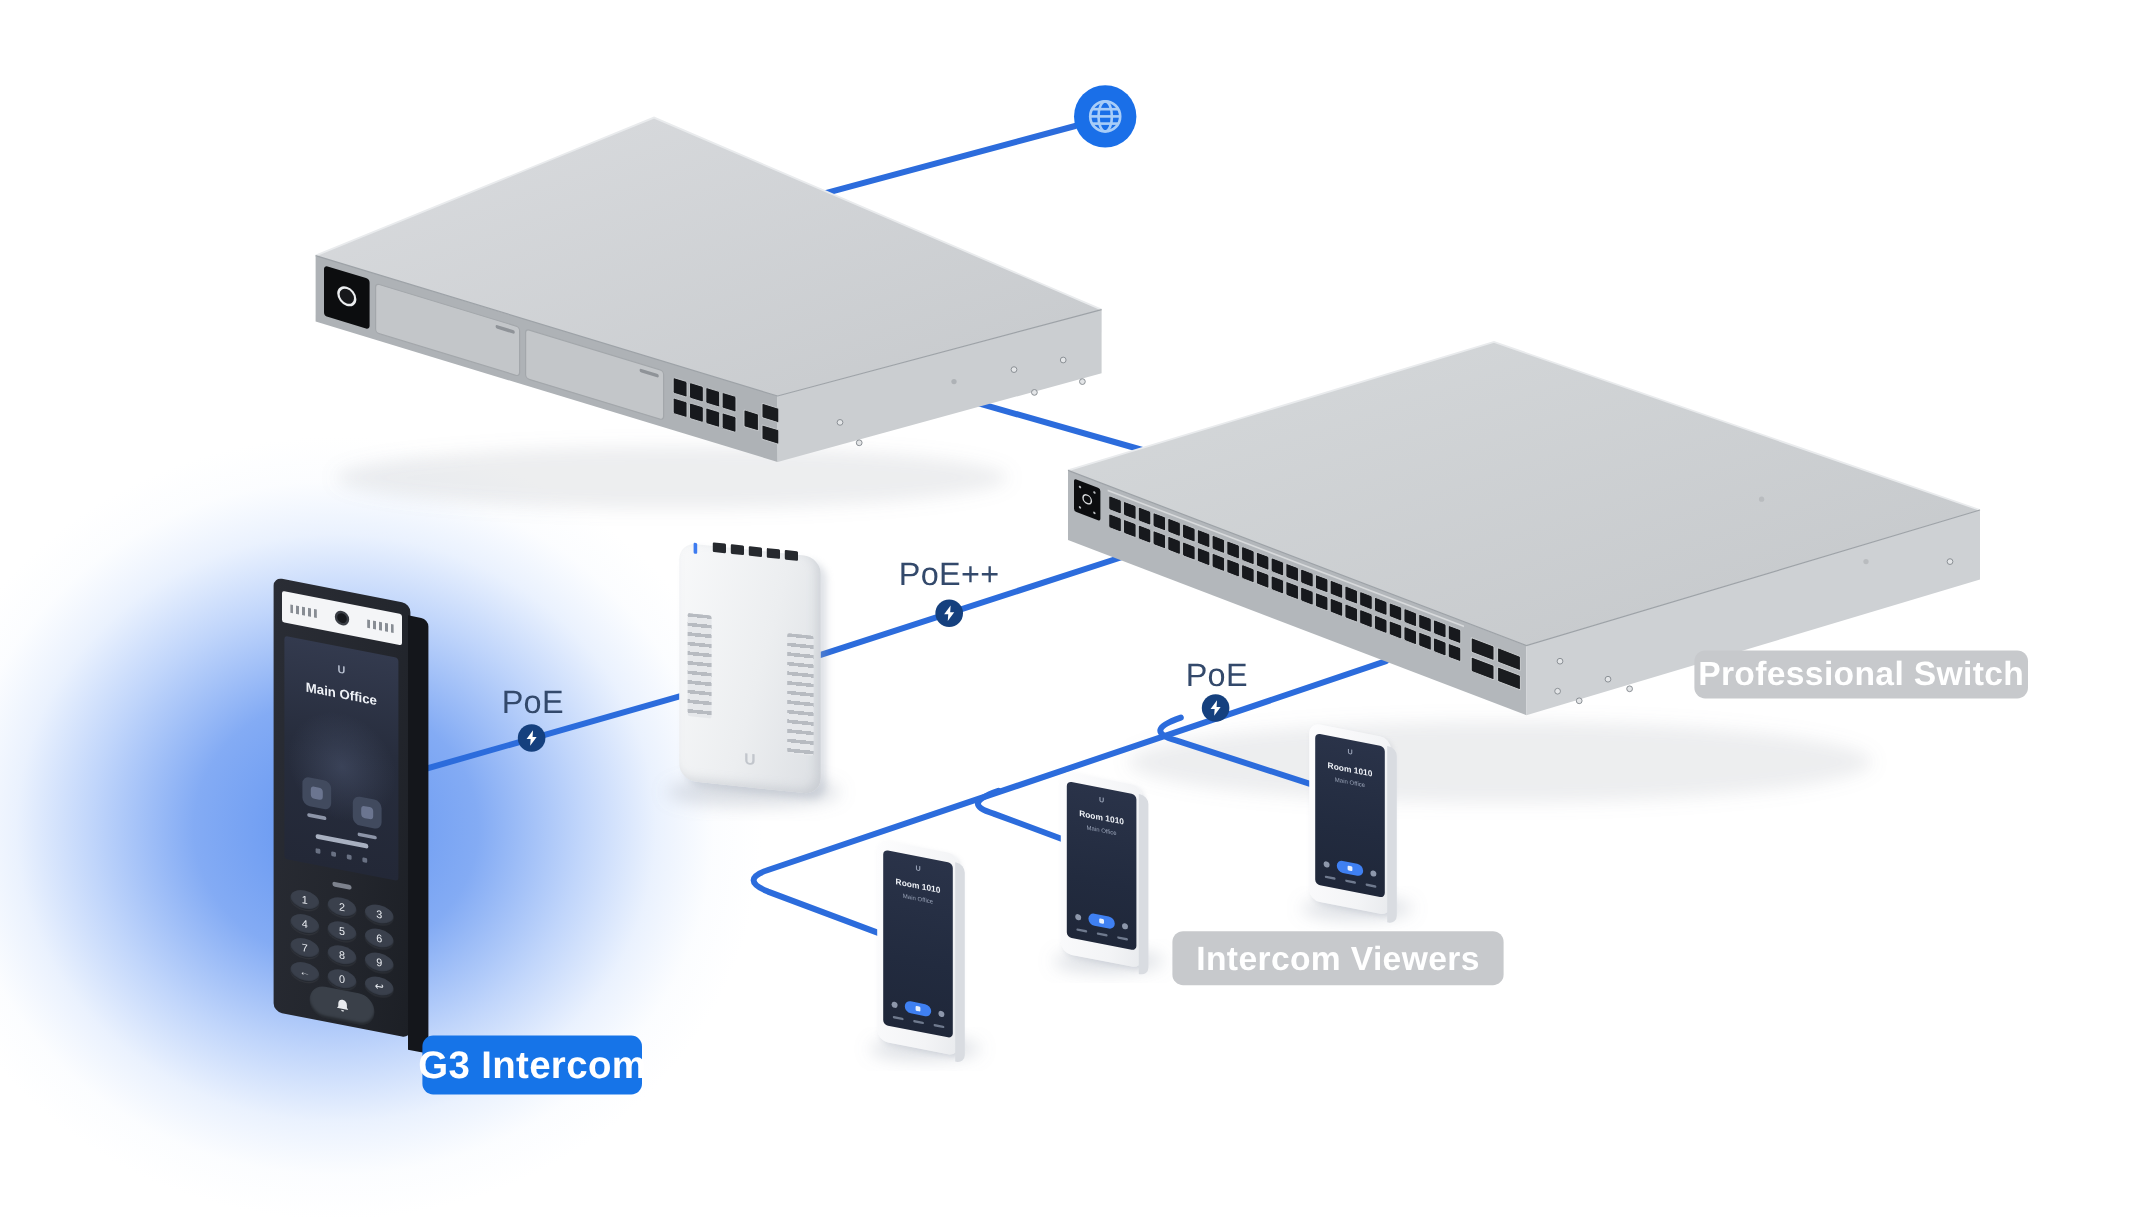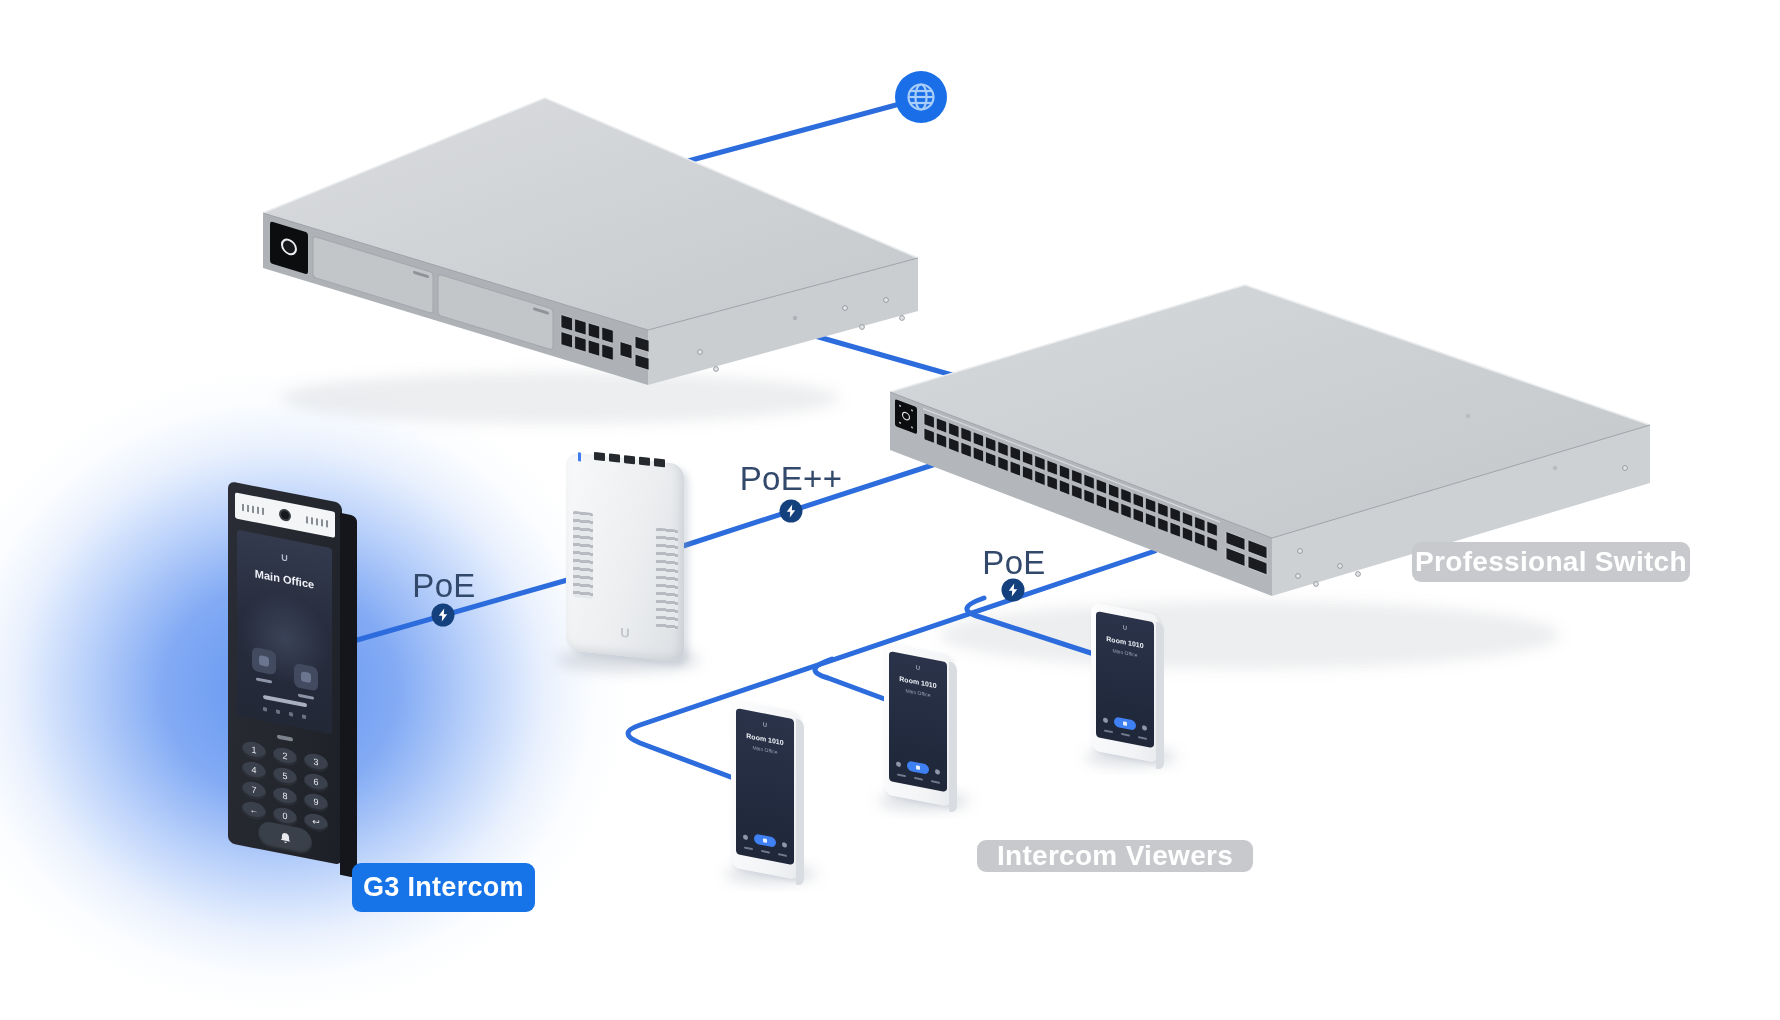--- a/index.html
+++ b/index.html
@@ -19,26 +19,26 @@
 
   svg.layer{position:absolute;left:0;top:0;pointer-events:none}
 
   
   .badge{position:absolute;display:flex;align-items:center;justify-content:center;
     color:#fff;font-weight:700;font-size:28px;border-radius:9px;letter-spacing:.3px;white-space:nowrap}
   .badge.gray{background:#c7c9cc}
   .badge.blue{background:#1674e8}
   #badge-cloud-gateway{left:115px;top:93px;width:228px;height:47px}
   #badge-professional-switch{left:1412px;top:542px;width:278px;height:40px}
-  #badge-intercom-viewers{left:977px;top:840px;width:276px;height:32px}
-  #badge-g3-intercom{left:352px;top:863px;width:183px;height:49px;font-size:27px}
+  #badge-intercom-viewers{left:977px;top:776px;width:276px;height:45px}
+  #badge-g3-intercom{left:352px;top:863px;width:183px;height:49px;font-size:32px}
 
   
   .poe-label{position:absolute;transform:translate(-50%,-50%);color:#33496b;
-    font-size:33px;font-weight:500;letter-spacing:.3px}
+    font-size:27px;font-weight:500;letter-spacing:.3px}
 
   
   .flex-device{position:absolute;left:566px;top:452px;width:118px;height:198px;
     transform:skewY(6deg);transform-origin:top left;border-radius:14px;
     background:linear-gradient(105deg,#f8f9fa 0%,#eceef0 55%,#dcdfe3 100%);
     box-shadow:5px 4px 6px rgba(150,160,175,.30), inset -4px -3px 8px rgba(170,176,184,.35)}
   .flex-port{position:absolute;width:11px;height:8px;background:#26292e;border-radius:1px;top:-3px}
   .flex-led{position:absolute;left:12px;top:-1px;width:3px;height:9px;background:#3d7bf0;border-radius:1px}
   .flex-vent{position:absolute;width:20px;border-radius:2px;
     background:repeating-linear-gradient(180deg,#b7bbc1 0 3px,#e6e8eb 3px 8px)}

